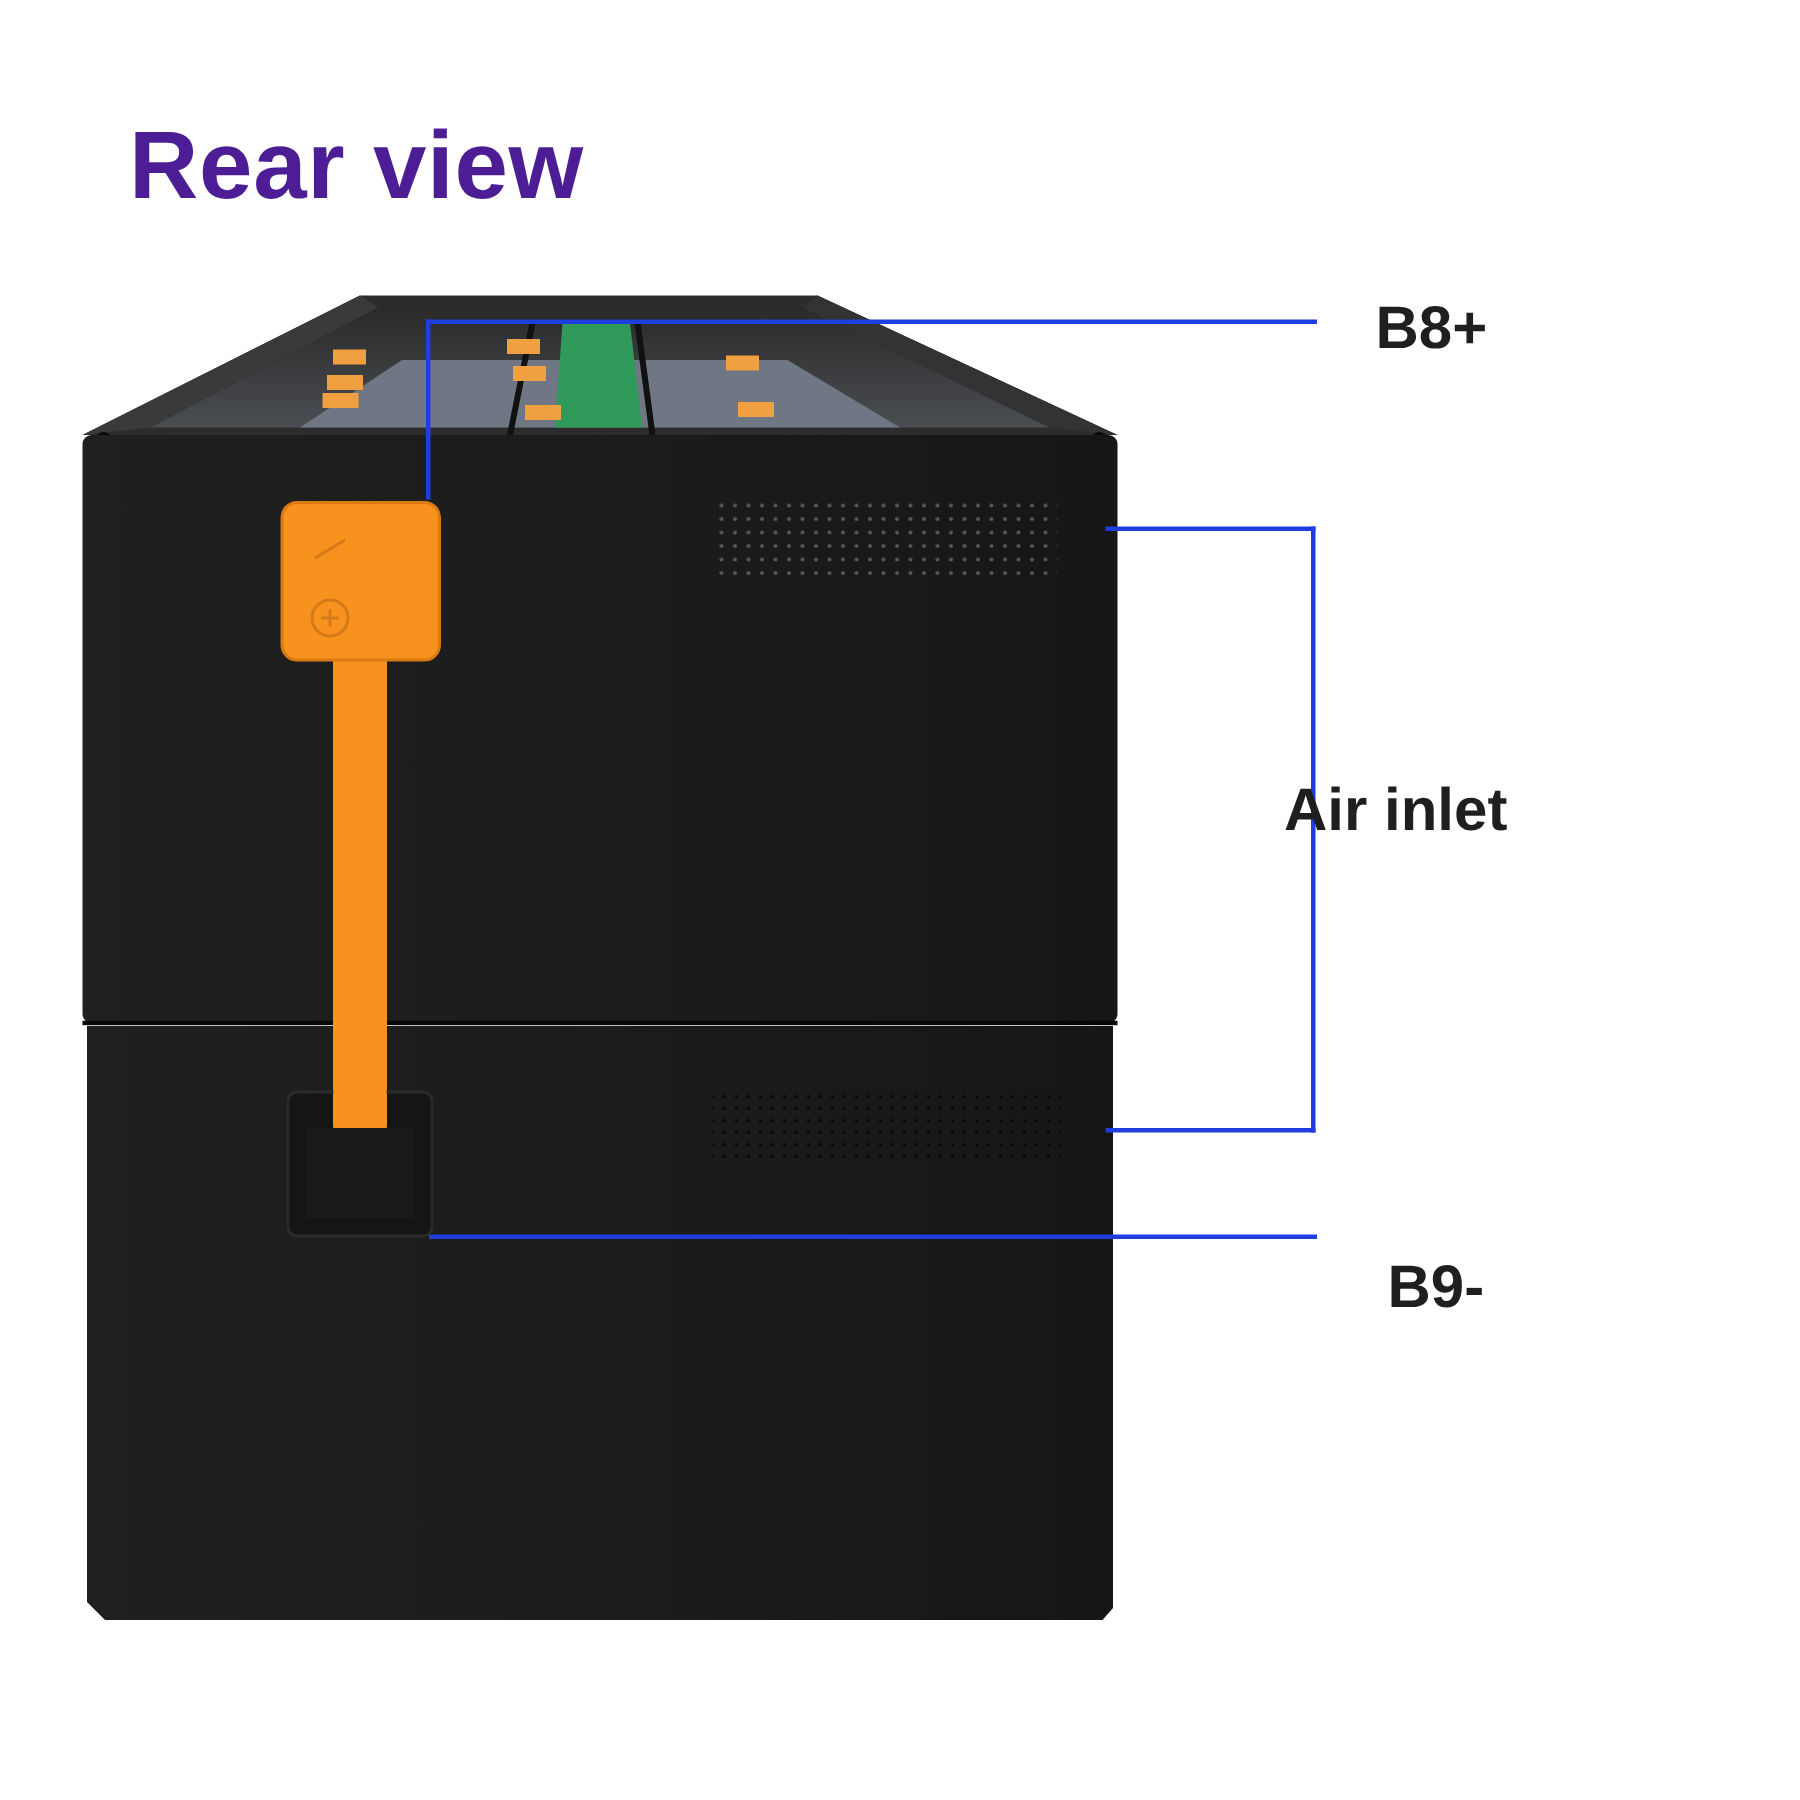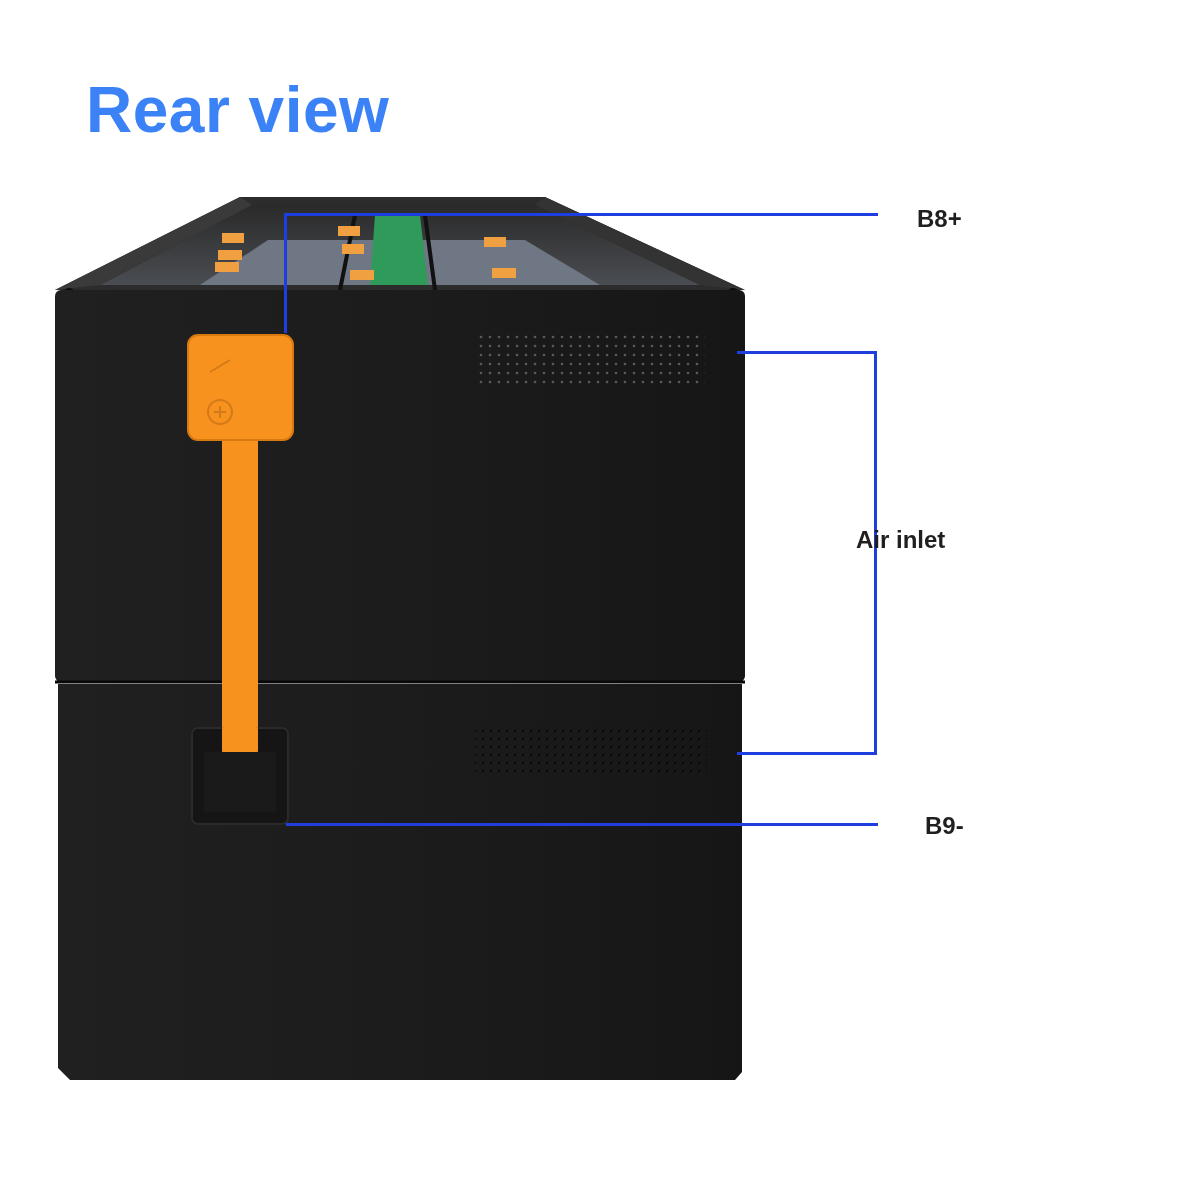--- a/index.html
+++ b/index.html
@@ -1,18 +1,18 @@
 <!DOCTYPE html>
 <html><head>
 <meta charset="utf-8">
 <style>
   html,body{margin:0;padding:0;background:#ffffff;}
   body{width:1200px;height:1200px;position:relative;overflow:hidden;font-family:"Liberation Sans",sans-serif;}
-  .title{position:absolute;left:86px;top:70px;font-size:64px;font-weight:bold;color:#3b82f6;letter-spacing:0.5px;margin:0;line-height:80px;}
-  .label{position:absolute;font-weight:bold;font-size:24px;color:#1f1f1f;line-height:40px;}
+  .title{position:absolute;left:86px;top:70px;font-size:64px;font-weight:bold;color:#4c1d95;letter-spacing:0.5px;margin:0;line-height:80px;}
+  .label{position:absolute;font-weight:bold;font-size:40px;color:#1f1f1f;line-height:40px;}
   .callout{position:absolute;background:#1e3ee0;}
   svg{position:absolute;left:0;top:0;}
 </style>
 </head>
 <body>
 
 <h1 class="title">Rear view</h1>
 
 <svg width="1200" height="1200">
   <defs>
@@ -95,13 +95,13 @@
 <div class="callout" style="left:284px;top:213px;width:594px;height:3px;"></div>
 
 <div class="callout" style="left:737px;top:351px;width:140px;height:3px;"></div>
 <div class="callout" style="left:874px;top:351px;width:3px;height:404px;"></div>
 <div class="callout" style="left:737px;top:752px;width:140px;height:3px;"></div>
 
 <div class="callout" style="left:286px;top:823px;width:592px;height:3px;"></div>
 
 <div class="label" style="left:917px;top:199px;">B8+</div>
 <div class="label" style="left:856px;top:520px;">Air inlet</div>
-<div class="label" style="left:925px;top:806px;">B9-</div>
+<div class="label" style="left:925px;top:838px;">B9-</div>
 
 </body></html>

